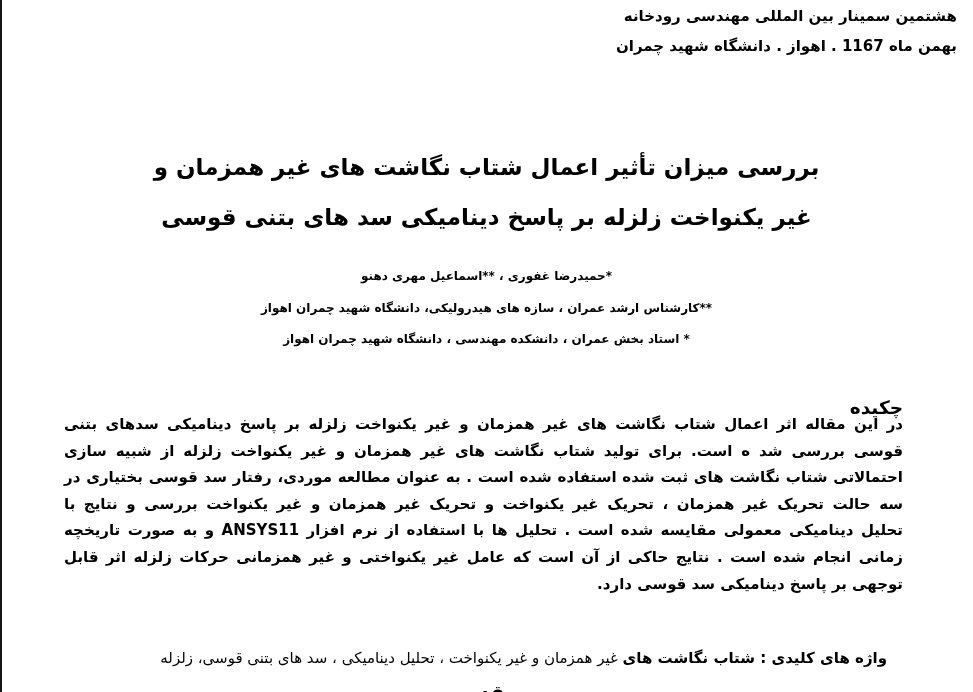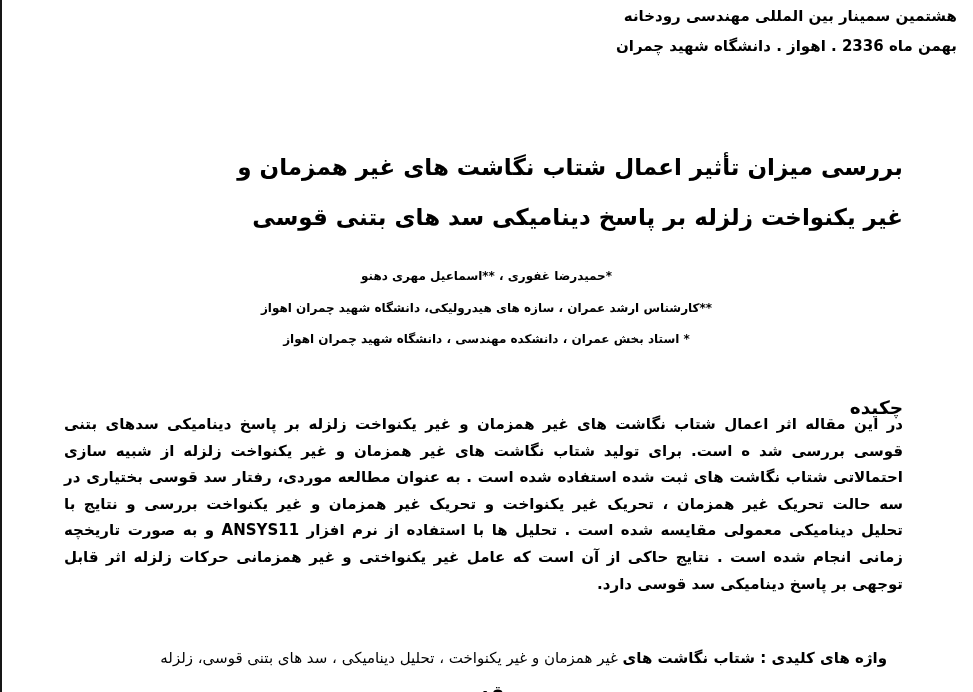--- a/index.html
+++ b/index.html
@@ -12,21 +12,21 @@
   .edge-line{position:absolute;left:0;top:0;width:2px;height:692px;background:#161616;}
 
   .conf-header{
     position:absolute;top:1px;right:16px;
     text-align:right;font-weight:bold;font-size:15px;line-height:30px;
     letter-spacing:0.2px;
   }
 
   .title{
     position:absolute;top:142px;right:70px;left:70px;margin:0;
-    text-align:right;font-size:23px;font-weight:bold;line-height:50px;
+    text-align:center;font-size:23px;font-weight:bold;line-height:50px;
   }
   .t-line{display:block;}
 
   .authors{
     position:absolute;top:261px;right:70px;left:70px;
     text-align:center;font-weight:bold;font-size:12px;line-height:31.5px;
   }
 
   .abstract-heading{
     position:absolute;top:394px;right:70px;left:70px;margin:0;
@@ -53,21 +53,21 @@
 </style>
 </head>
 <body>
 
 <div class="page">
 
   <div class="edge-line"></div>
 
   <header class="conf-header">
     <div class="conf-line">هشتمین سمینار بین المللی مهندسی رودخانه</div>
-    <div class="conf-line">بهمن ماه 2336 . اهواز . دانشگاه شهید چمران</div>
+    <div class="conf-line">بهمن ماه 1167 . اهواز . دانشگاه شهید چمران</div>
   </header>
 
   <h1 class="title">
     <span class="t-line">بررسی میزان تأثیر اعمال شتاب نگاشت های غیر همزمان و</span>
     <span class="t-line">غیر یکنواخت زلزله بر پاسخ دینامیکی سد های بتنی قوسی</span>
   </h1>
 
   <div class="authors">
     <div>*حمیدرضا غفوری ، **اسماعیل مهری دهنو</div>
     <div>**کارشناس ارشد عمران ، سازه های هیدرولیکی، دانشگاه شهید چمران اهواز</div>

